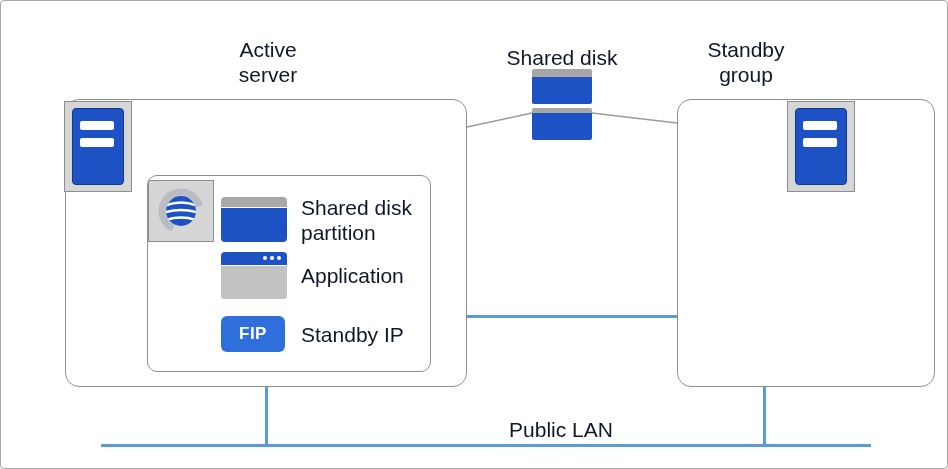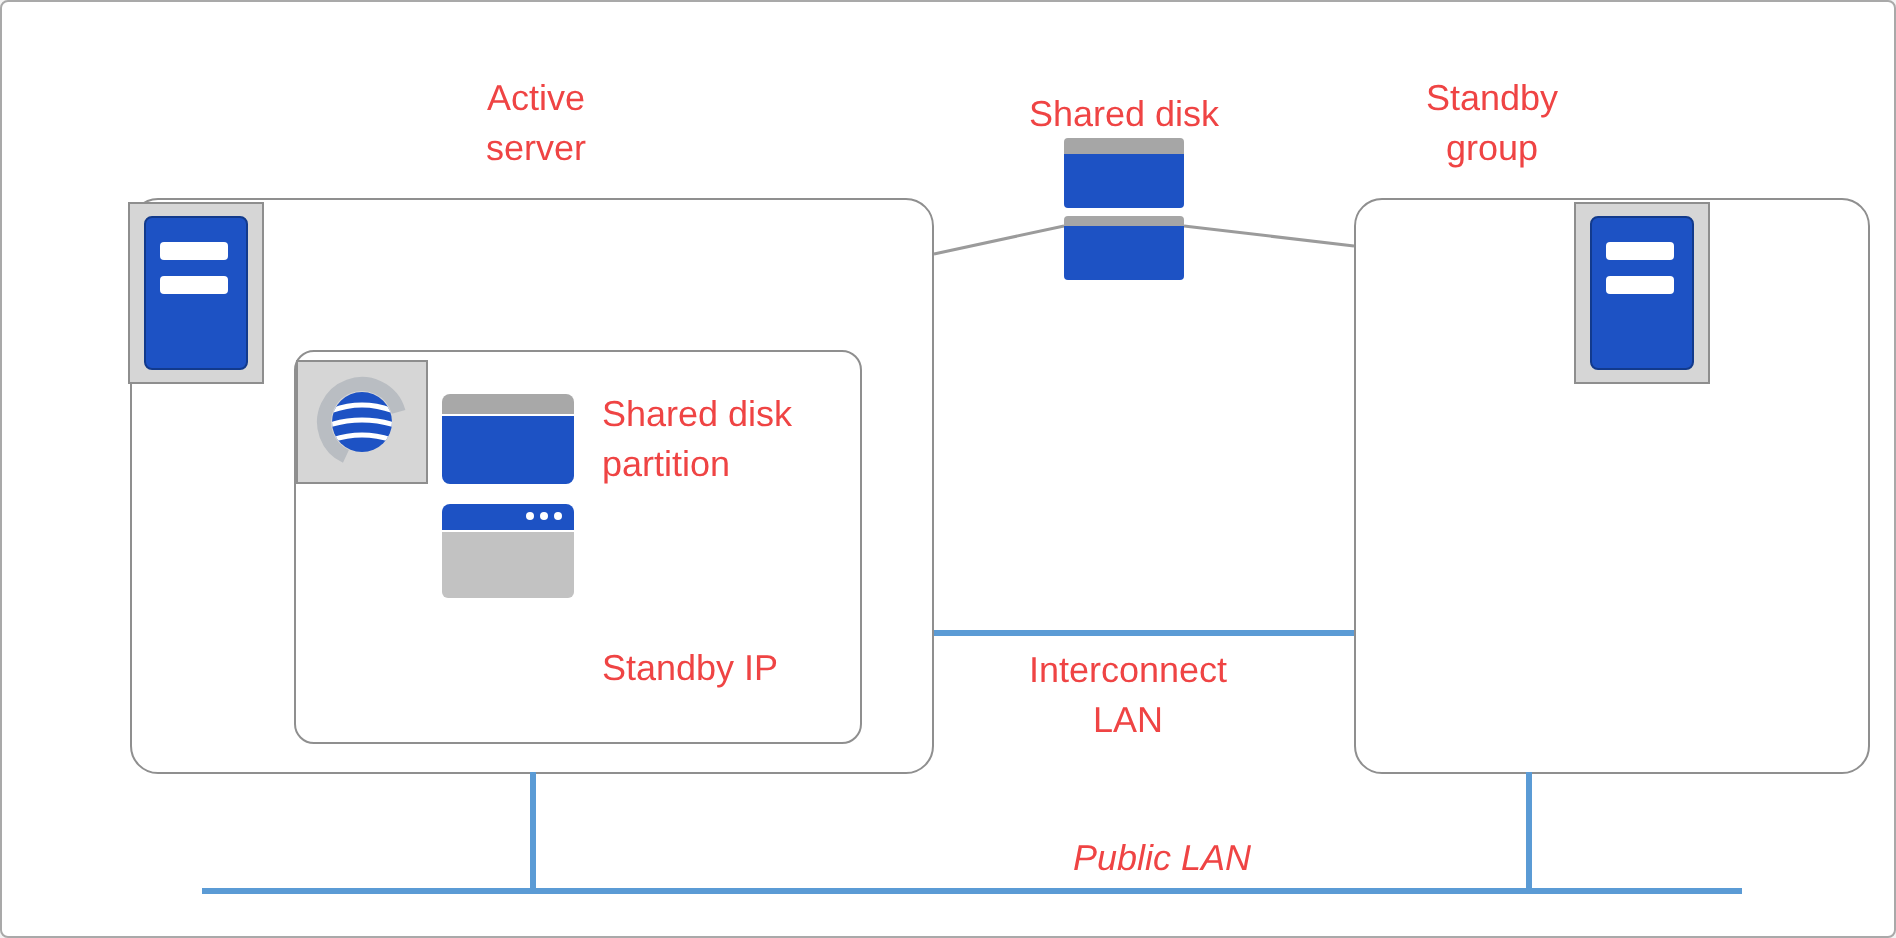--- a/index.html
+++ b/index.html
@@ -3,21 +3,21 @@
 <meta charset="utf-8">
 <style>
   html,body{margin:0;padding:0;background:#f3f3f3;font-family:"Liberation Sans", sans-serif;}
   #canvas{
     position:relative;width:946px;height:467px;margin:0 auto;
     background:#ffffff;border:1px solid #a9a9a9;border-radius:4px;overflow:hidden;
     color:#1a1a1a;
   }
   .abs{position:absolute;}
   .label{
-    font-size:18px;line-height:25px;color:#ef4444;white-space:pre-line;
+    font-size:21px;line-height:25px;color:#0f172a;white-space:pre-line;
   }
   .center{text-align:center;}
   
   .node-box{
     position:absolute;background:#ffffff;border:1.6px solid #8f8f8f;border-radius:14px;
   }
   .group-box{
     position:absolute;background:#ffffff;border:1.4px solid #8f8f8f;border-radius:10px;
   }
   
@@ -133,25 +133,25 @@
 partition</div>
 
   <div class="app-icon" style="left:220px;top:251px;">
     <div class="app-titlebar">
       <span class="app-dot" style="right:20px;"></span>
       <span class="app-dot" style="right:13px;"></span>
       <span class="app-dot" style="right:6px;"></span>
     </div>
     <div class="app-body"></div>
   </div>
+  <div class="abs label" style="left:300px;top:262px;width:130px;">Application</div>
 
+  <div class="fip-badge" style="left:220px;top:315px;">FIP</div>
   <div class="abs label" style="left:300px;top:321px;width:130px;">Standby IP</div>
 
   <div class="lan-line" style="left:466px;top:314px;width:210px;height:2.5px;"></div>
-  <div class="abs label center" style="left:483px;top:322px;width:160px;">Interconnect
-LAN</div>
 
   <div class="lan-line" style="left:264px;top:385px;width:2.5px;height:59px;"></div>
   <div class="lan-line" style="left:762px;top:385px;width:2.5px;height:59px;"></div>
   <div class="lan-line" style="left:100px;top:443px;width:770px;height:2.5px;"></div>
-  <div class="abs label center" style="left:500px;top:416px;width:160px;font-style:italic;">Public LAN</div>
+  <div class="abs label center" style="left:480px;top:416px;width:160px;">Public LAN</div>
 
 </div>
 
 </body></html>

